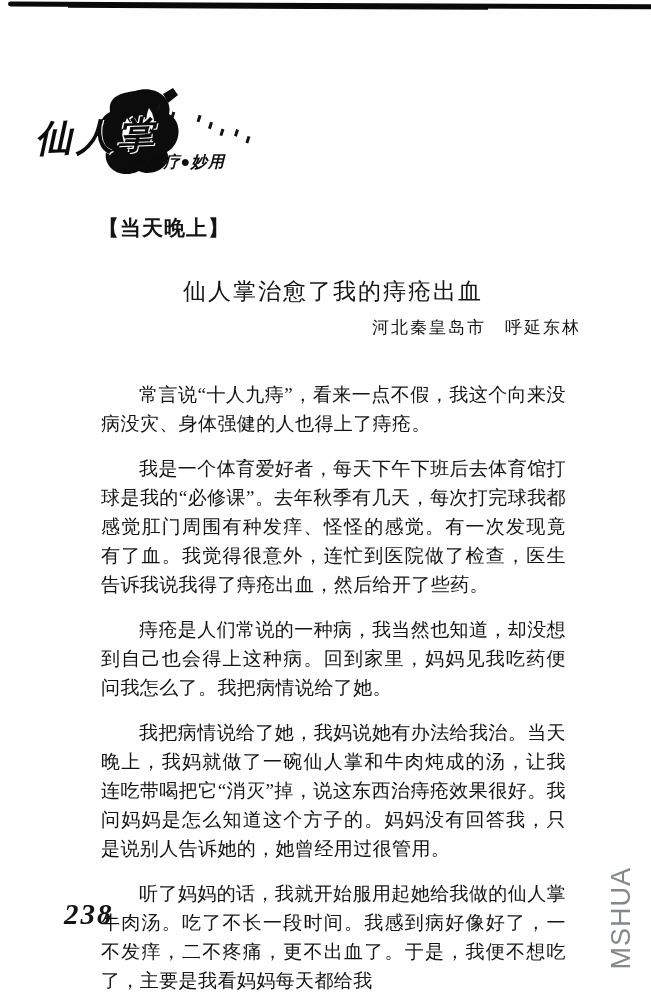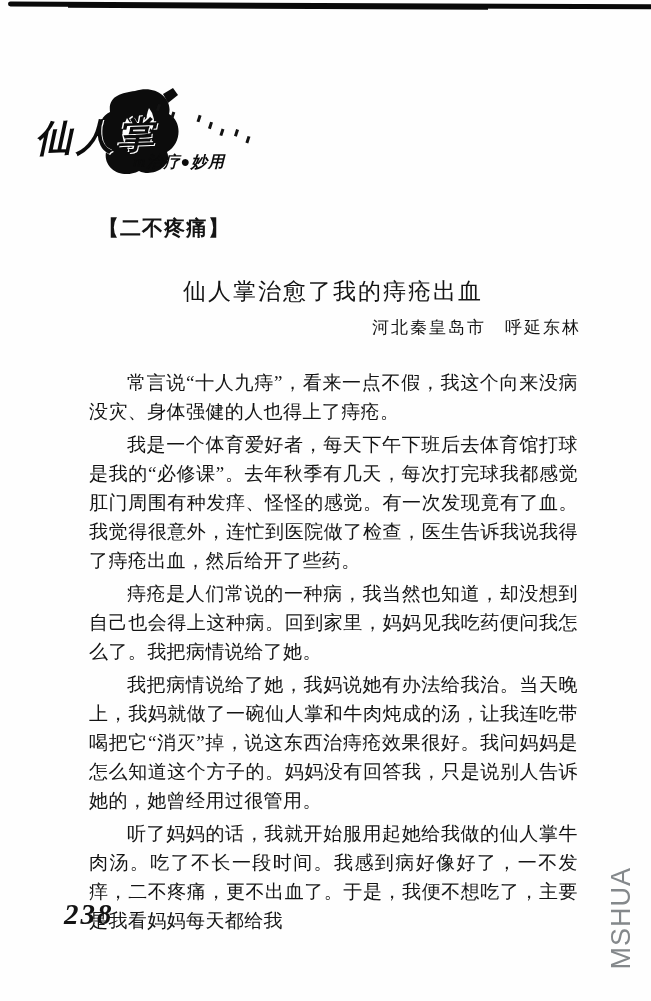--- a/index.html
+++ b/index.html
@@ -71,21 +71,21 @@
 
   .byline {
     position: absolute; left: 85px; top: 316px; width: 496px;
     text-align: right; font-size: 17px; letter-spacing: 2px;
   }
 
   .body-text {
     position: absolute; left: 85px; top: 364px; width: 497px;
   }
   .body-text p {
-    margin: 4px; text-indent: 2em; text-align: justify;
+    margin: 16px; text-indent: 2em; text-align: justify;
     font-size: 19px; line-height: 29px; letter-spacing: 0.4px;
   }
 
   .page-number {
     position: absolute; left: 64px; top: 898px;
     font-size: 29px; font-style: italic; letter-spacing: 2px;
     font-weight: 700;
   }
 
   .watermark {
@@ -109,21 +109,21 @@
       <path d="M38 3 C58 -4 76 10 72 26 C86 34 84 56 70 64 C76 78 56 90 42 83 C24 92 6 80 9 64 C-4 52 0 30 13 24 C11 8 24 5 38 3 Z" fill="#0c0c0c"></path>
       <path d="M66 6 l10 -6 l5 7 l-10 8 Z" fill="#0c0c0c"></path>
       <path d="M30 30 q10 14 2 30 q-12 -10 -2 -30 Z" fill="#fefefe"></path>
       <path d="M52 20 q8 10 3 22 q-9 -8 -3 -22 Z" fill="#fefefe"></path>
     </svg>
     <div class="speckles"></div>
     <div class="logo-title">仙人掌</div>
     <div class="logo-subtitle">m治疗●妙用</div>
   </div>
 
-  <div class="section-label">【二不疼痛】</div>
+  <div class="section-label">【当天晚上】</div>
 
   <h1 class="article-title">仙人掌治愈了我的痔疮出血</h1>
 
   <div class="byline">河北秦皇岛市　呼延东林</div>
 
   <div class="body-text">
     <p>常言说“十人九痔”，看来一点不假，我这个向来没病没灾、身体强健的人也得上了痔疮。</p>
     <p>我是一个体育爱好者，每天下午下班后去体育馆打球是我的“必修课”。去年秋季有几天，每次打完球我都感觉肛门周围有种发痒、怪怪的感觉。有一次发现竟有了血。我觉得很意外，连忙到医院做了检查，医生告诉我说我得了痔疮出血，然后给开了些药。</p>
     <p>痔疮是人们常说的一种病，我当然也知道，却没想到自己也会得上这种病。回到家里，妈妈见我吃药便问我怎么了。我把病情说给了她。</p>
     <p>我把病情说给了她，我妈说她有办法给我治。当天晚上，我妈就做了一碗仙人掌和牛肉炖成的汤，让我连吃带喝把它“消灭”掉，说这东西治痔疮效果很好。我问妈妈是怎么知道这个方子的。妈妈没有回答我，只是说别人告诉她的，她曾经用过很管用。</p>

